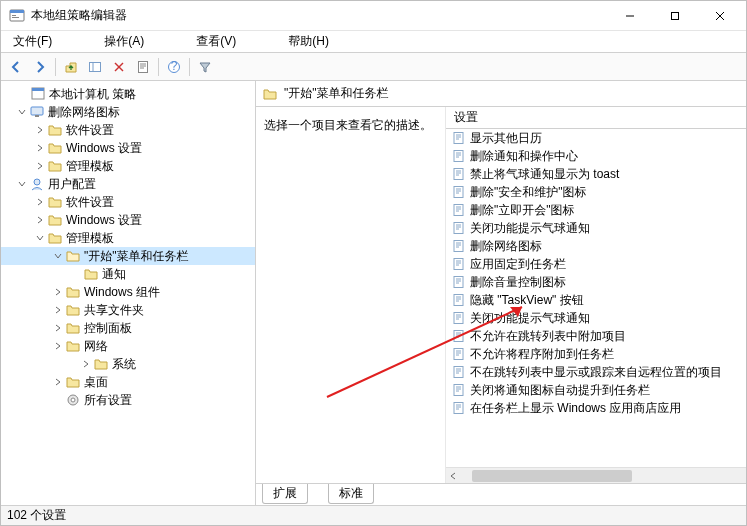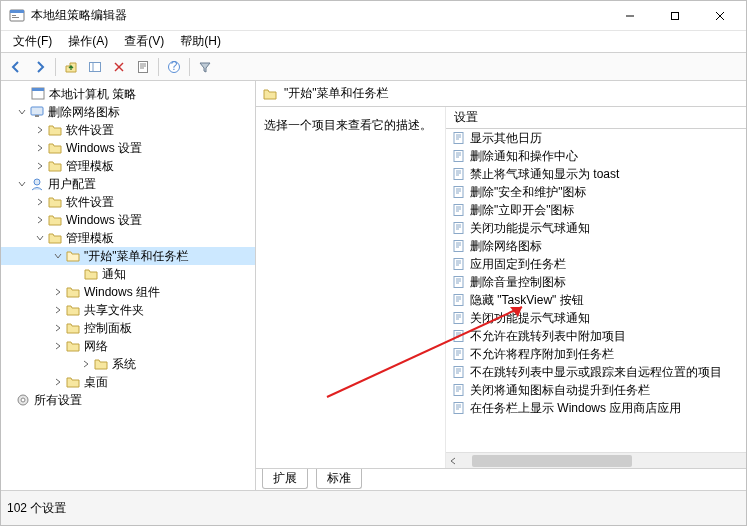--- a/index.html
+++ b/index.html
@@ -2,21 +2,21 @@
 <html><head>
 <meta charset="utf-8">
 <style>
   * { margin: 0; padding: 0; box-sizing: border-box; font-family: "Microsoft YaHei", "Segoe UI", Tahoma, sans-serif; font-size: 12px; }
   body { background: #fff; color: #000; width: 747px; height: 526px; overflow: hidden; border: 1px solid #bfbfbf; display: flex; flex-direction: column; }
   .titlebar { height: 30px; display: flex; align-items: center; padding: 0 4px 0 8px; background: #fff; border-bottom: 1px solid #e5e5e5; }
   .titlebar-icon { width: 16px; height: 16px; margin-right: 6px; }
   .titlebar-title { flex: 1; font-size: 12px; }
   .titlebar-buttons { display: flex; }
   .titlebar-btn { width: 45px; height: 29px; display: flex; align-items: center; justify-content: center; }
-  .menubar { height: 22px; display: flex; align-items: center; padding: 0 4px; border-bottom: 1px solid #d0d0d0; }
+  .menubar { height: 22px; display: flex; align-items: center; padding: 0 4px; border-bottom: 1px solid #d0d0d0; gap: 36px; }
   .menubar-item { padding: 2px 8px; cursor: default; }
   .toolbar { height: 28px; display: flex; align-items: center; padding: 0 4px; gap: 2px; border-bottom: 1px solid #d0d0d0; background: #fafafa; }
   .tb-btn { width: 22px; height: 22px; display: flex; align-items: center; justify-content: center; border: 1px solid transparent; }
   .tb-sep { width: 1px; height: 18px; background: #d0d0d0; margin: 0 2px; }
   .main { flex: 1; display: flex; min-height: 0; }
   .tree-pane { width: 255px; border-right: 1px solid #d0d0d0; overflow: auto; padding: 4px 0; }
   .tree-node { display: flex; align-items: center; height: 18px; padding-right: 4px; white-space: nowrap; cursor: default; }
   .tree-node.selected { background: #cce8ff; }
   .twisty { width: 14px; height: 14px; display: flex; align-items: center; justify-content: center; flex-shrink: 0; }
   .node-icon { width: 16px; height: 16px; margin-right: 3px; flex-shrink: 0; display: flex; align-items: center; justify-content: center; }
@@ -28,23 +28,23 @@
   .content-row { flex: 1; display: flex; min-height: 0; position: relative; }
   .desc-col { width: 190px; padding: 10px 8px; border-right: 1px solid #e8e8e8; }
   .desc-text { font-size: 12px; }
   .list-col { flex: 1; display: flex; flex-direction: column; min-width: 0; }
   .list-header { height: 22px; border-bottom: 1px solid #d0d0d0; padding: 0 8px; display: flex; align-items: center; font-size: 12px; background: #fff; }
   .list-body { flex: 1; overflow: auto; }
   .setting-row { height: 18px; display: flex; align-items: center; padding: 0 6px; white-space: nowrap; cursor: default; }
   .setting-icon { width: 14px; height: 14px; margin-right: 4px; flex-shrink: 0; }
   .setting-label { font-size: 12px; }
   .tabs-row { height: 22px; border-top: 1px solid #d0d0d0; display: flex; align-items: flex-start; padding: 0 6px; background: #fff; }
-  .tab { padding: 1px 10px; border: 1px solid #bbb; border-top: none; border-radius: 0 0 3px 3px; margin-right: 8px; font-size: 12px; background: #fff; cursor: default; }
+  .tab { padding: 1px 10px; border: 1px solid #bbb; border-top: none; border-radius: 0 0 3px 3px; margin-right: 20px; font-size: 12px; background: #fff; cursor: default; }
   .tab.active { background: #fff; }
-  .statusbar { height: 35px; border-top: 1px solid #d0d0d0; display: flex; align-items: center; padding: 0 6px; font-size: 12px; background: #f5f5f5; }
+  .statusbar { height: 20px; border-top: 1px solid #d0d0d0; display: flex; align-items: center; padding: 0 6px; font-size: 12px; background: #f5f5f5; }
   .arrow-annot { position: absolute; left: 66px; top: 190px; pointer-events: none; }
   .hscroll { height: 16px; border-top: 1px solid #e0e0e0; background: #f0f0f0; display: flex; align-items: center; padding: 0 2px; }
   .hscroll-thumb { height: 12px; width: 160px; background: #cdcdcd; border-radius: 2px; margin-left: 14px; }
   svg { display: block; }
 </style>
 </head>
 <body>
 
 <div class="titlebar">
   <span class="titlebar-icon">
@@ -348,21 +348,21 @@
             <path d="M3 2 L7 5 L3 8" fill="none" stroke="#666"></path>
           </svg>
         </span>
       <span class="node-icon">
           <svg width="16" height="16" viewBox="0 0 16 16">
             <path d="M2 4 L6 4 L7 6 L14 6 L14 13 L2 13 Z" fill="#f7e7a0" stroke="#c2a443"></path>
           </svg>
         </span>
       <span class="node-label">桌面</span>
     </div>
-    <div class="tree-node" style="">
+    <div class="tree-node" style="padding-left:50px">
       <span class="twisty"></span>
       <span class="node-icon">
           <svg width="16" height="16" viewBox="0 0 16 16">
             <circle cx="8" cy="8" r="5" fill="#e8e8e8" stroke="#888"></circle>
             <circle cx="8" cy="8" r="2" fill="#fff" stroke="#888"></circle>
           </svg>
         </span>
       <span class="node-label">所有设置</span>
     </div>
   </div>

